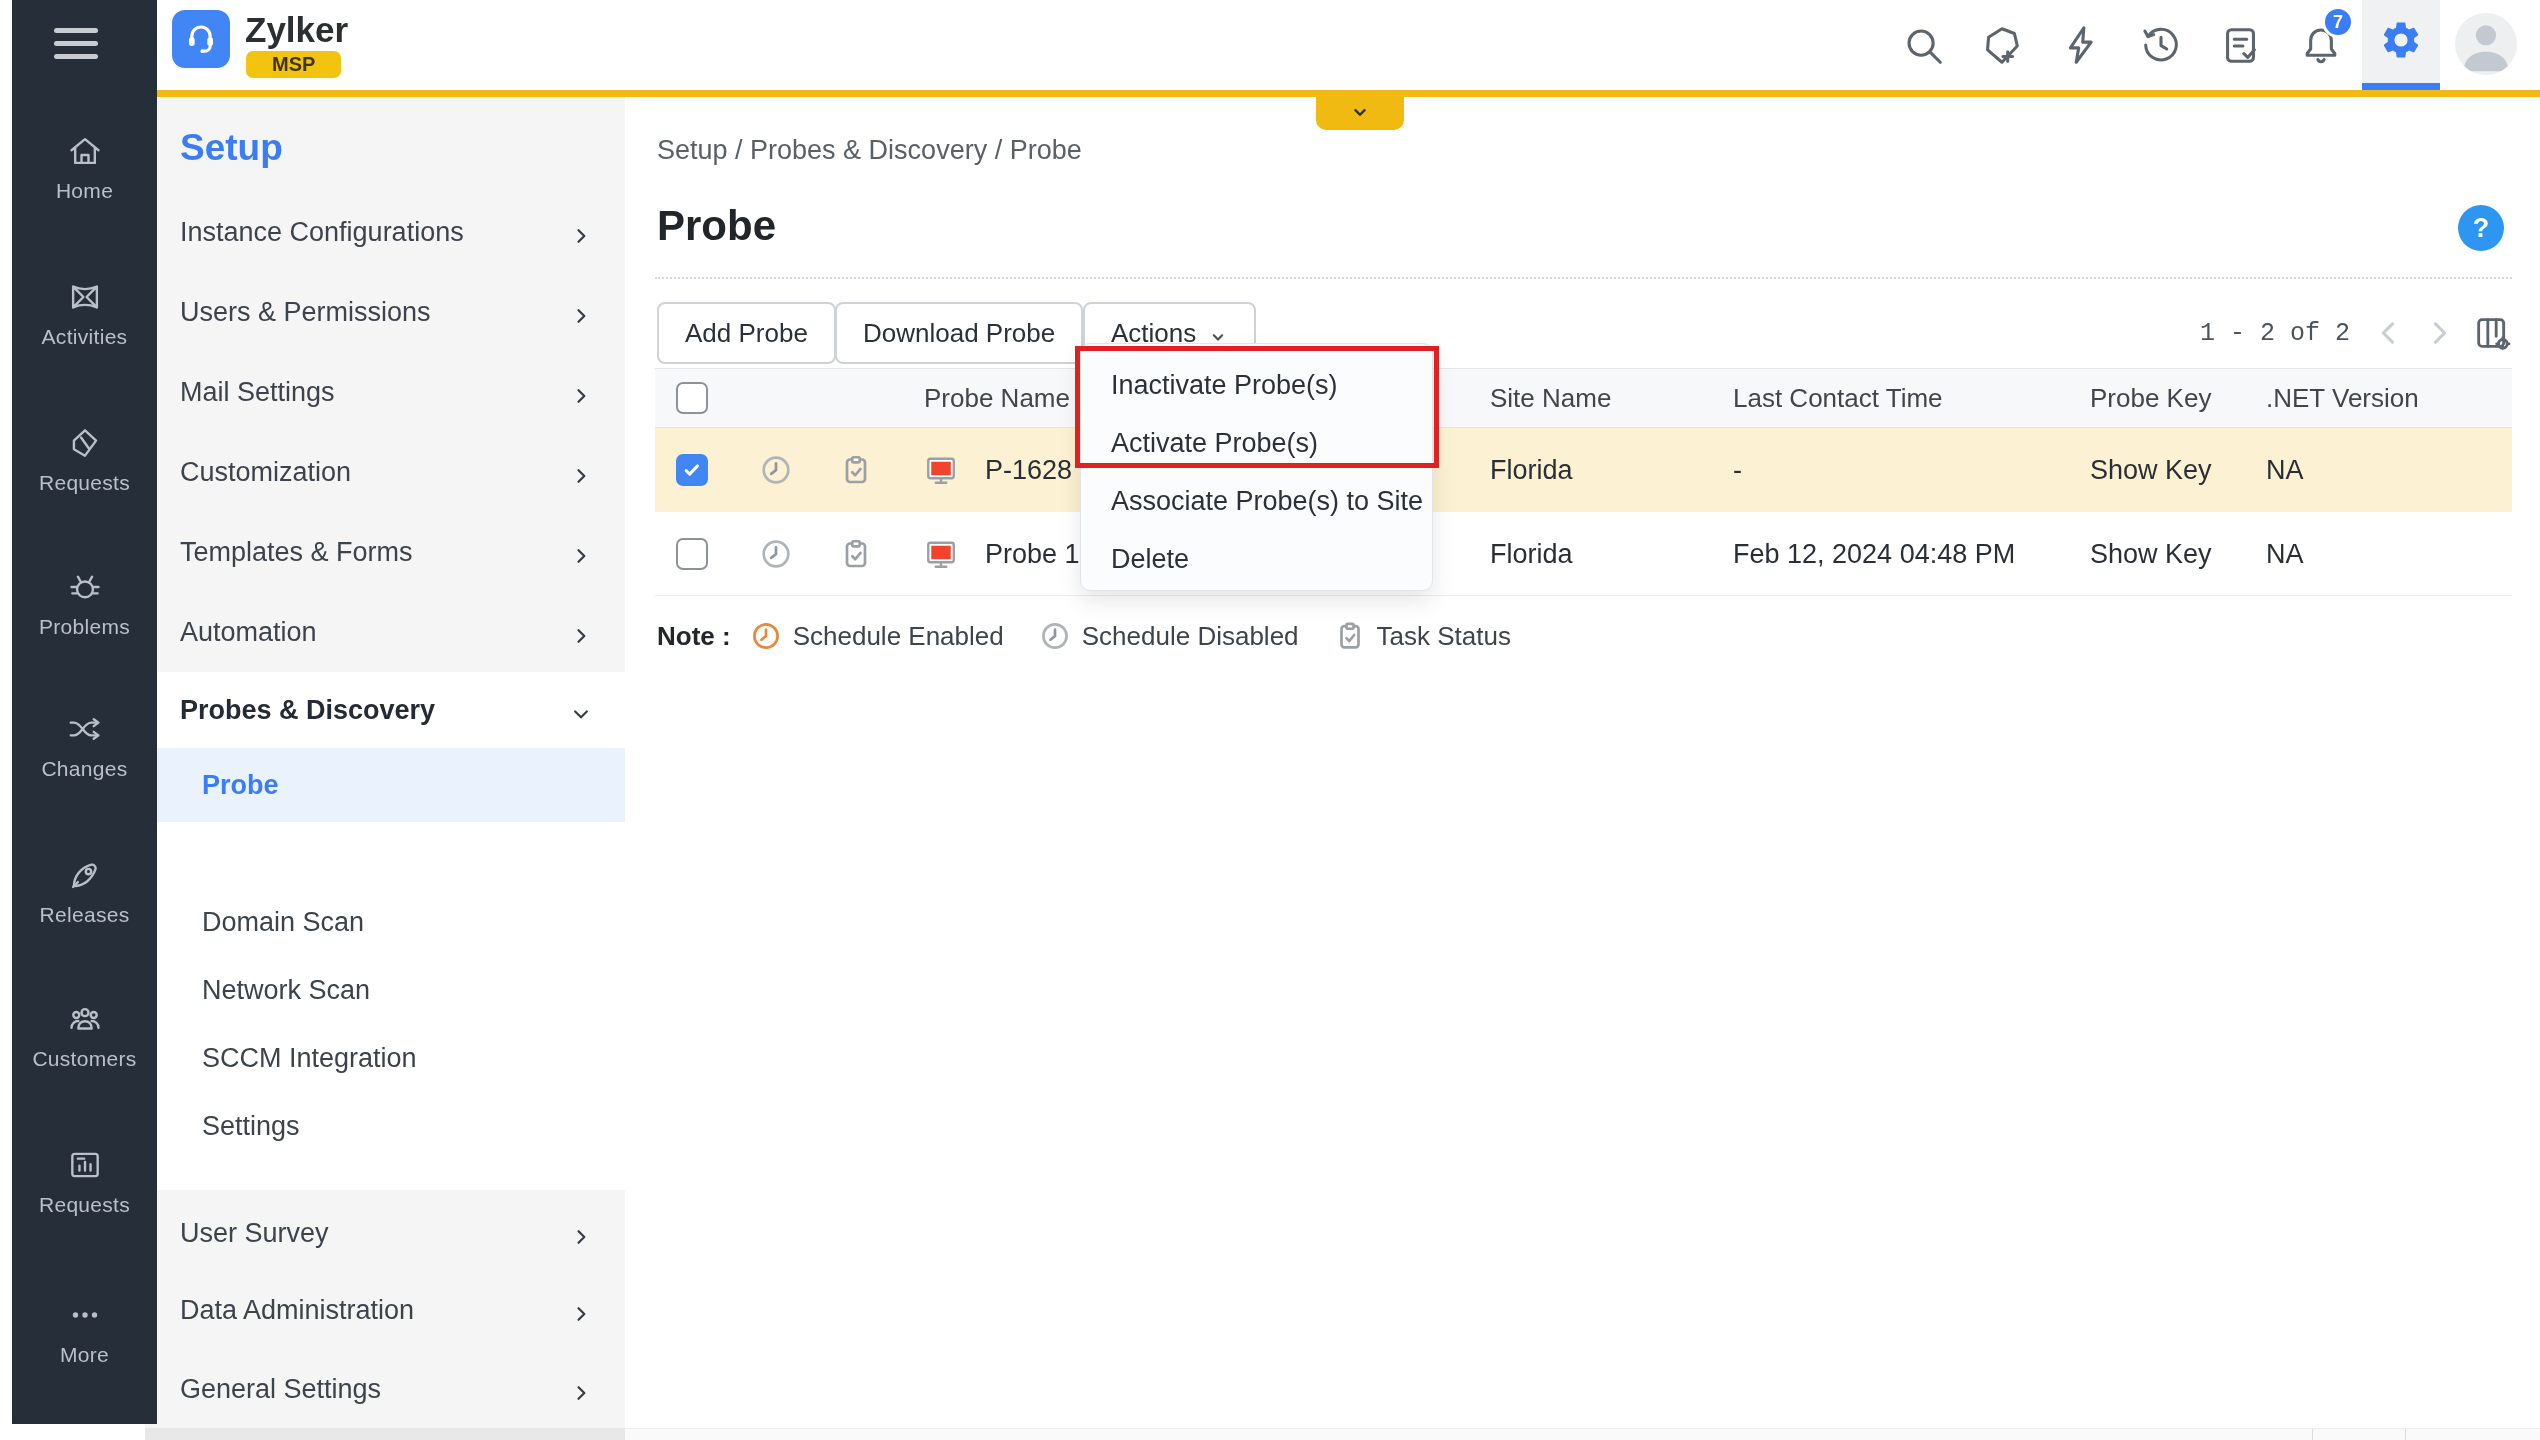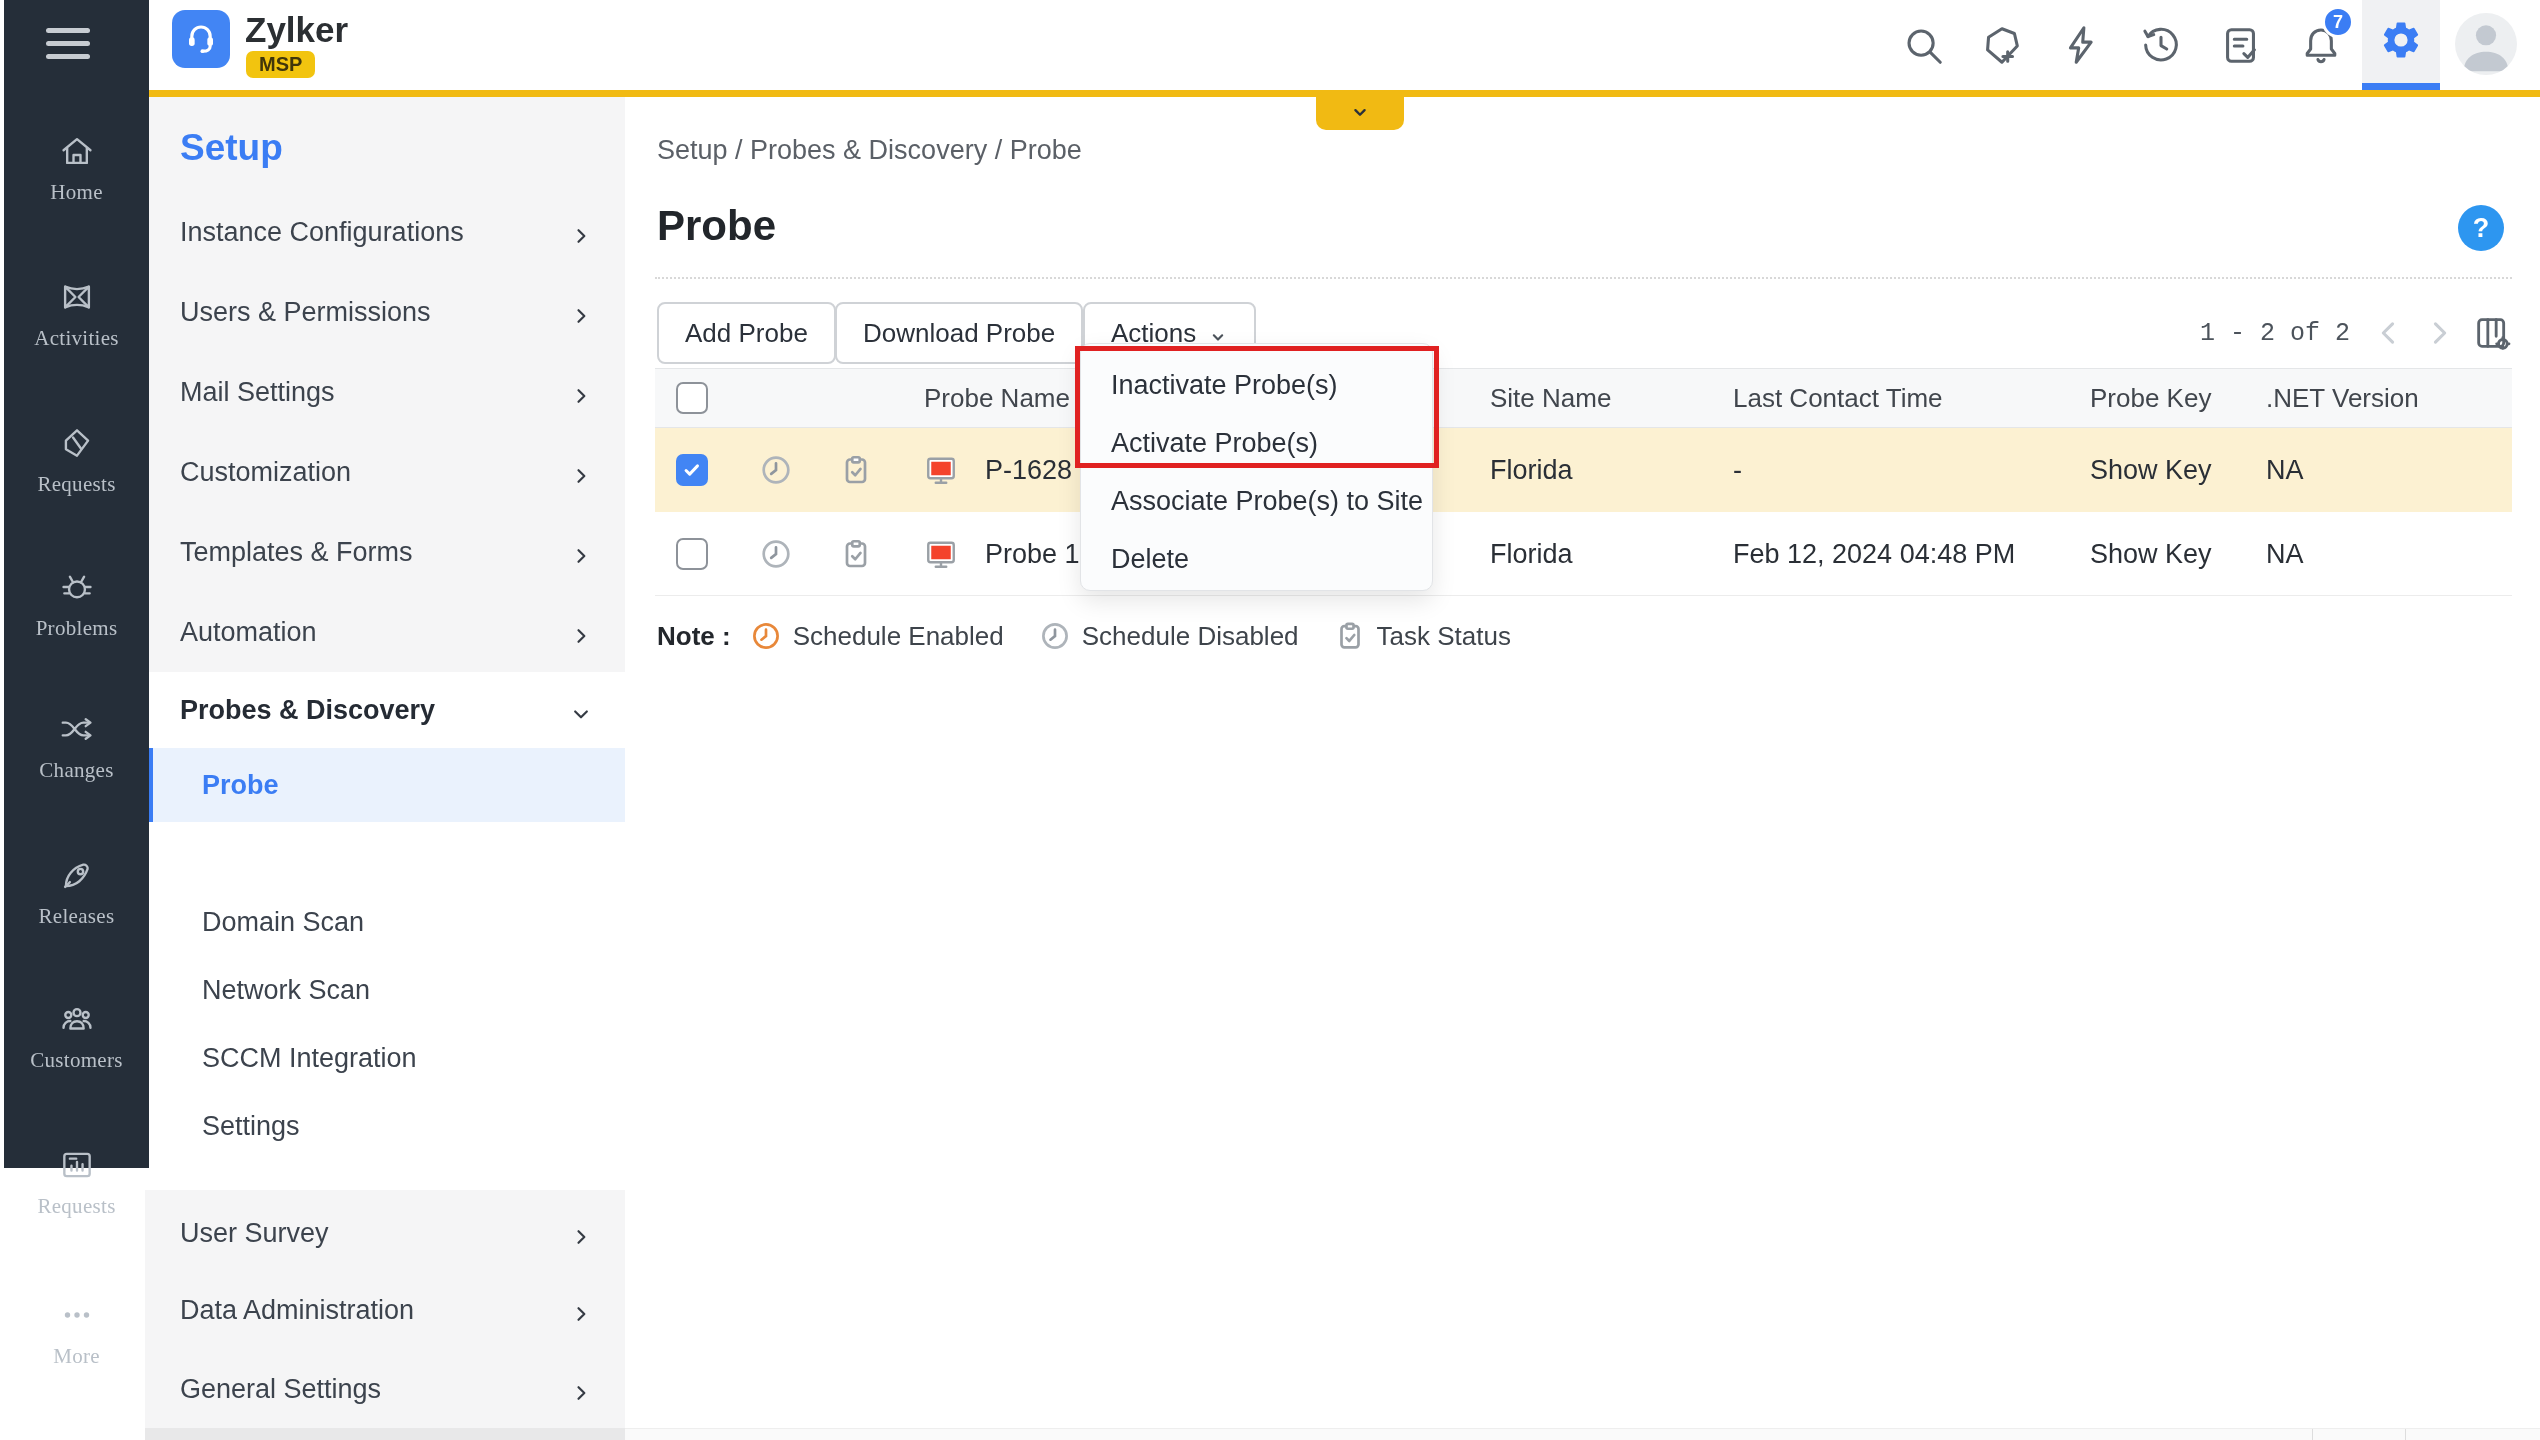--- a/index.html
+++ b/index.html
@@ -1,33 +1,33 @@
 <!DOCTYPE html>
 <html><head>
 <meta charset="utf-8">
 <style>
   * { margin:0; padding:0; box-sizing:border-box; }
   html,body { width:2540px; height:1440px; }
   body { font-family:"Liberation Sans", sans-serif; background:#fff; color:#2b313a; }
   .page { position:relative; width:2540px; height:1440px; overflow:hidden; background:#fff; }
 
   
-  .rail { position:absolute; left:4px; top:0; width:145px; height:1168px; background:#252E39; z-index:40;font-family:Liberation Serif, serif; }
+  .rail { position:absolute; left:12px; top:0; width:145px; height:1424px; background:#252E39; z-index:40; }
   .hamburger { position:absolute; left:42px; top:28px; width:44px; height:34px; cursor:pointer; }
   .hamburger i { display:block; height:5px; border-radius:3px; background:#c7ccd2; margin-bottom:8px; }
   .rail-item { position:absolute; width:145px; text-align:center; color:#b9c0c8; font-size:21px; cursor:pointer; }
   .rail-item svg { width:38px; height:38px; stroke:#b9c0c8; fill:none; stroke-width:1.5; stroke-linecap:round; stroke-linejoin:round; }
   .rail-item .lbl { display:block; margin-top:4px; letter-spacing:.3px; }
 
   
   .topbar { position:absolute; left:145px; top:0; width:2395px; height:90px; background:#fff; z-index:30; }
   .logo-sq { position:absolute; left:27px; top:10px; width:58px; height:58px; border-radius:13px; background:#4285F4; display:flex; align-items:center; justify-content:center; }
   .logo-sq svg { width:40px; height:40px; stroke:#fff; fill:none; stroke-width:1.9; stroke-linecap:round; stroke-linejoin:round; }
   .brand-name { position:absolute; left:100px; top:10px; font-size:35px; font-weight:600; color:#2b2f33; }
-  .brand-badge { position:absolute; left:101px; top:51px; background:#F2C40F; color:#41360a; font-size:20px; font-weight:700; padding:2px 13px; border-radius:7px; }
+  .brand-badge { position:absolute; left:101px; top:51px; background:#F2C40F; color:#41360a; font-size:20px; font-weight:700; padding:2px 26px; border-radius:7px; }
   .org-select { position:absolute; left:1401px; top:15px; width:318px; height:58px; border:2px solid #d5d8db; border-radius:8px; display:flex; align-items:center; justify-content:space-between; padding:0 16px 0 20px; font-size:26px; color:#2b2f33; cursor:pointer; background:#fff; }
   .tb-ic { position:absolute; top:22px; width:46px; height:46px; cursor:pointer; }
   .tb-ic svg { width:46px; height:46px; stroke:#5c646d; fill:none; stroke-width:1.6; stroke-linecap:round; stroke-linejoin:round; }
   .badge7 { position:absolute; left:2177px; top:6px; width:32px; height:32px; border-radius:50%; background:#3B7DF4; border:3px solid #fff; color:#fff; font-size:18px; font-weight:700; display:flex; align-items:center; justify-content:center; z-index:5; }
   .gear-tile { position:absolute; left:2217px; top:0; width:78px; height:90px; background:#F0F1F3; border-bottom:7px solid #3B7DF4; display:flex; align-items:center; justify-content:center; cursor:pointer; }
   .gear-tile svg { width:44px; height:44px; }
   .avatar { position:absolute; left:2310px; top:13px; width:62px; height:62px; border-radius:50%; background:#EDEFF1; overflow:hidden; cursor:pointer; }
 
   .yellow-line { position:absolute; left:145px; top:90px; width:2395px; height:7px; background:#F1BA13; z-index:31; }
   .yellow-tab { position:absolute; left:1316px; top:97px; width:88px; height:33px; background:#F1BA13; border-radius:0 0 10px 10px; display:flex; align-items:center; justify-content:center; z-index:32; cursor:pointer; }

